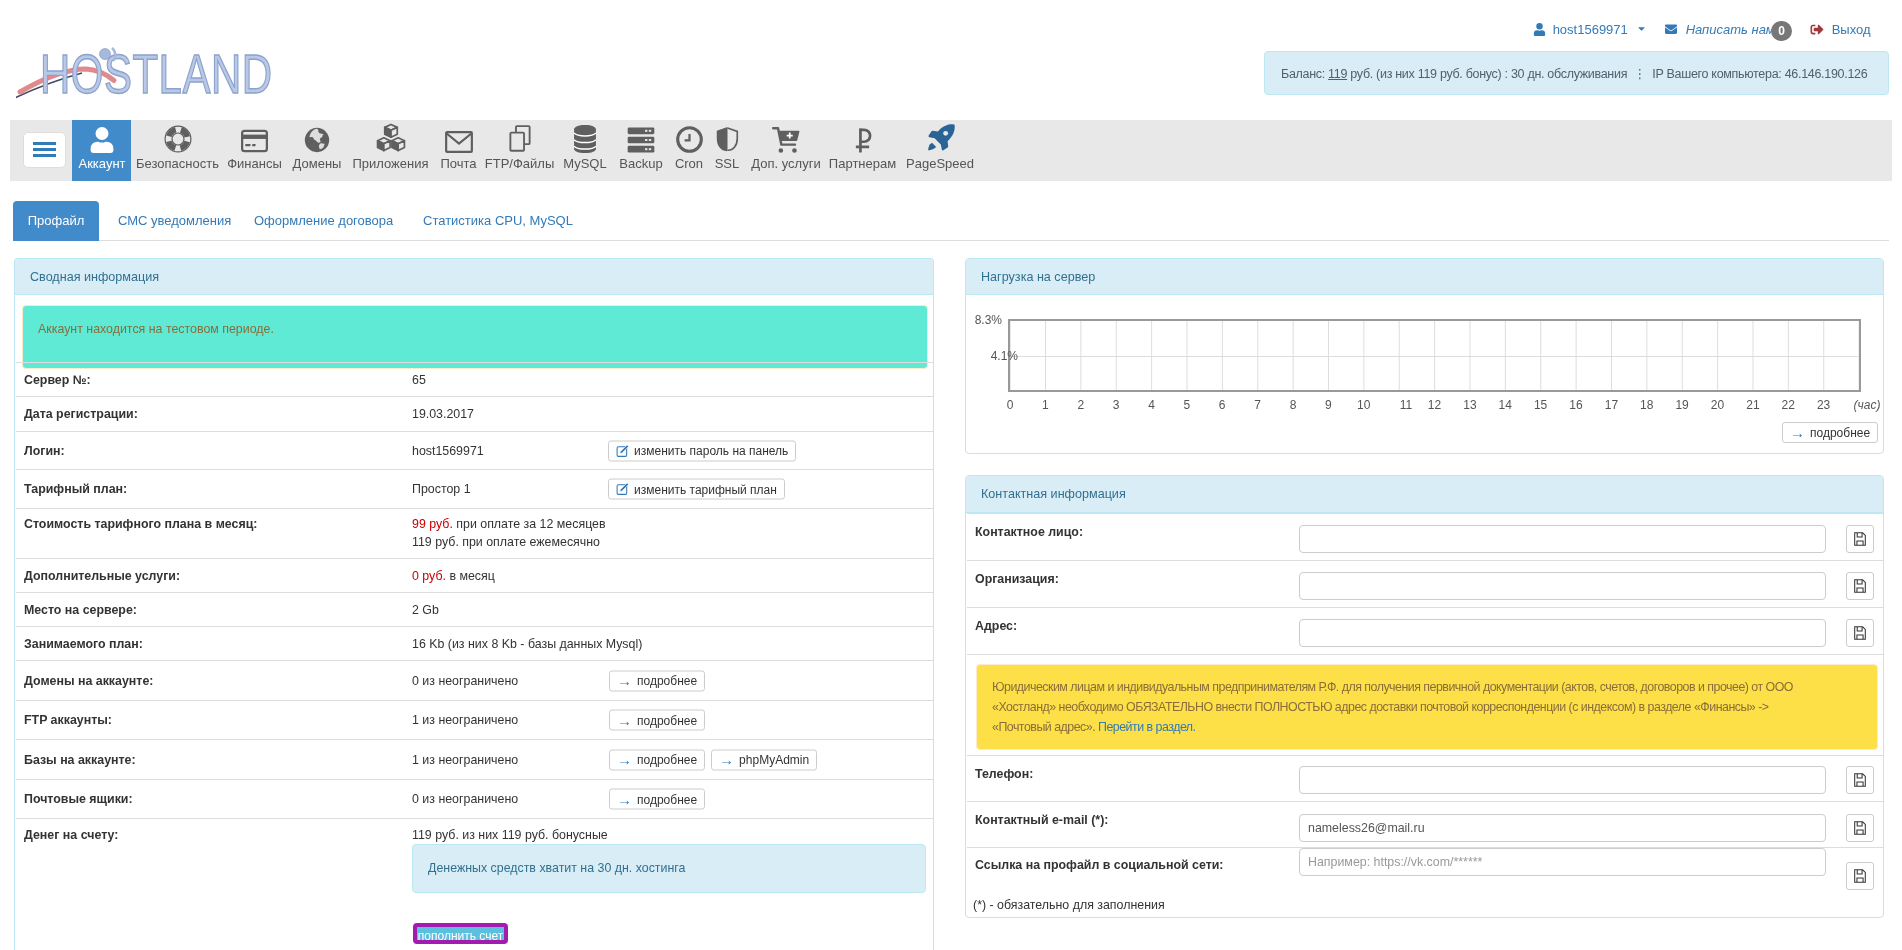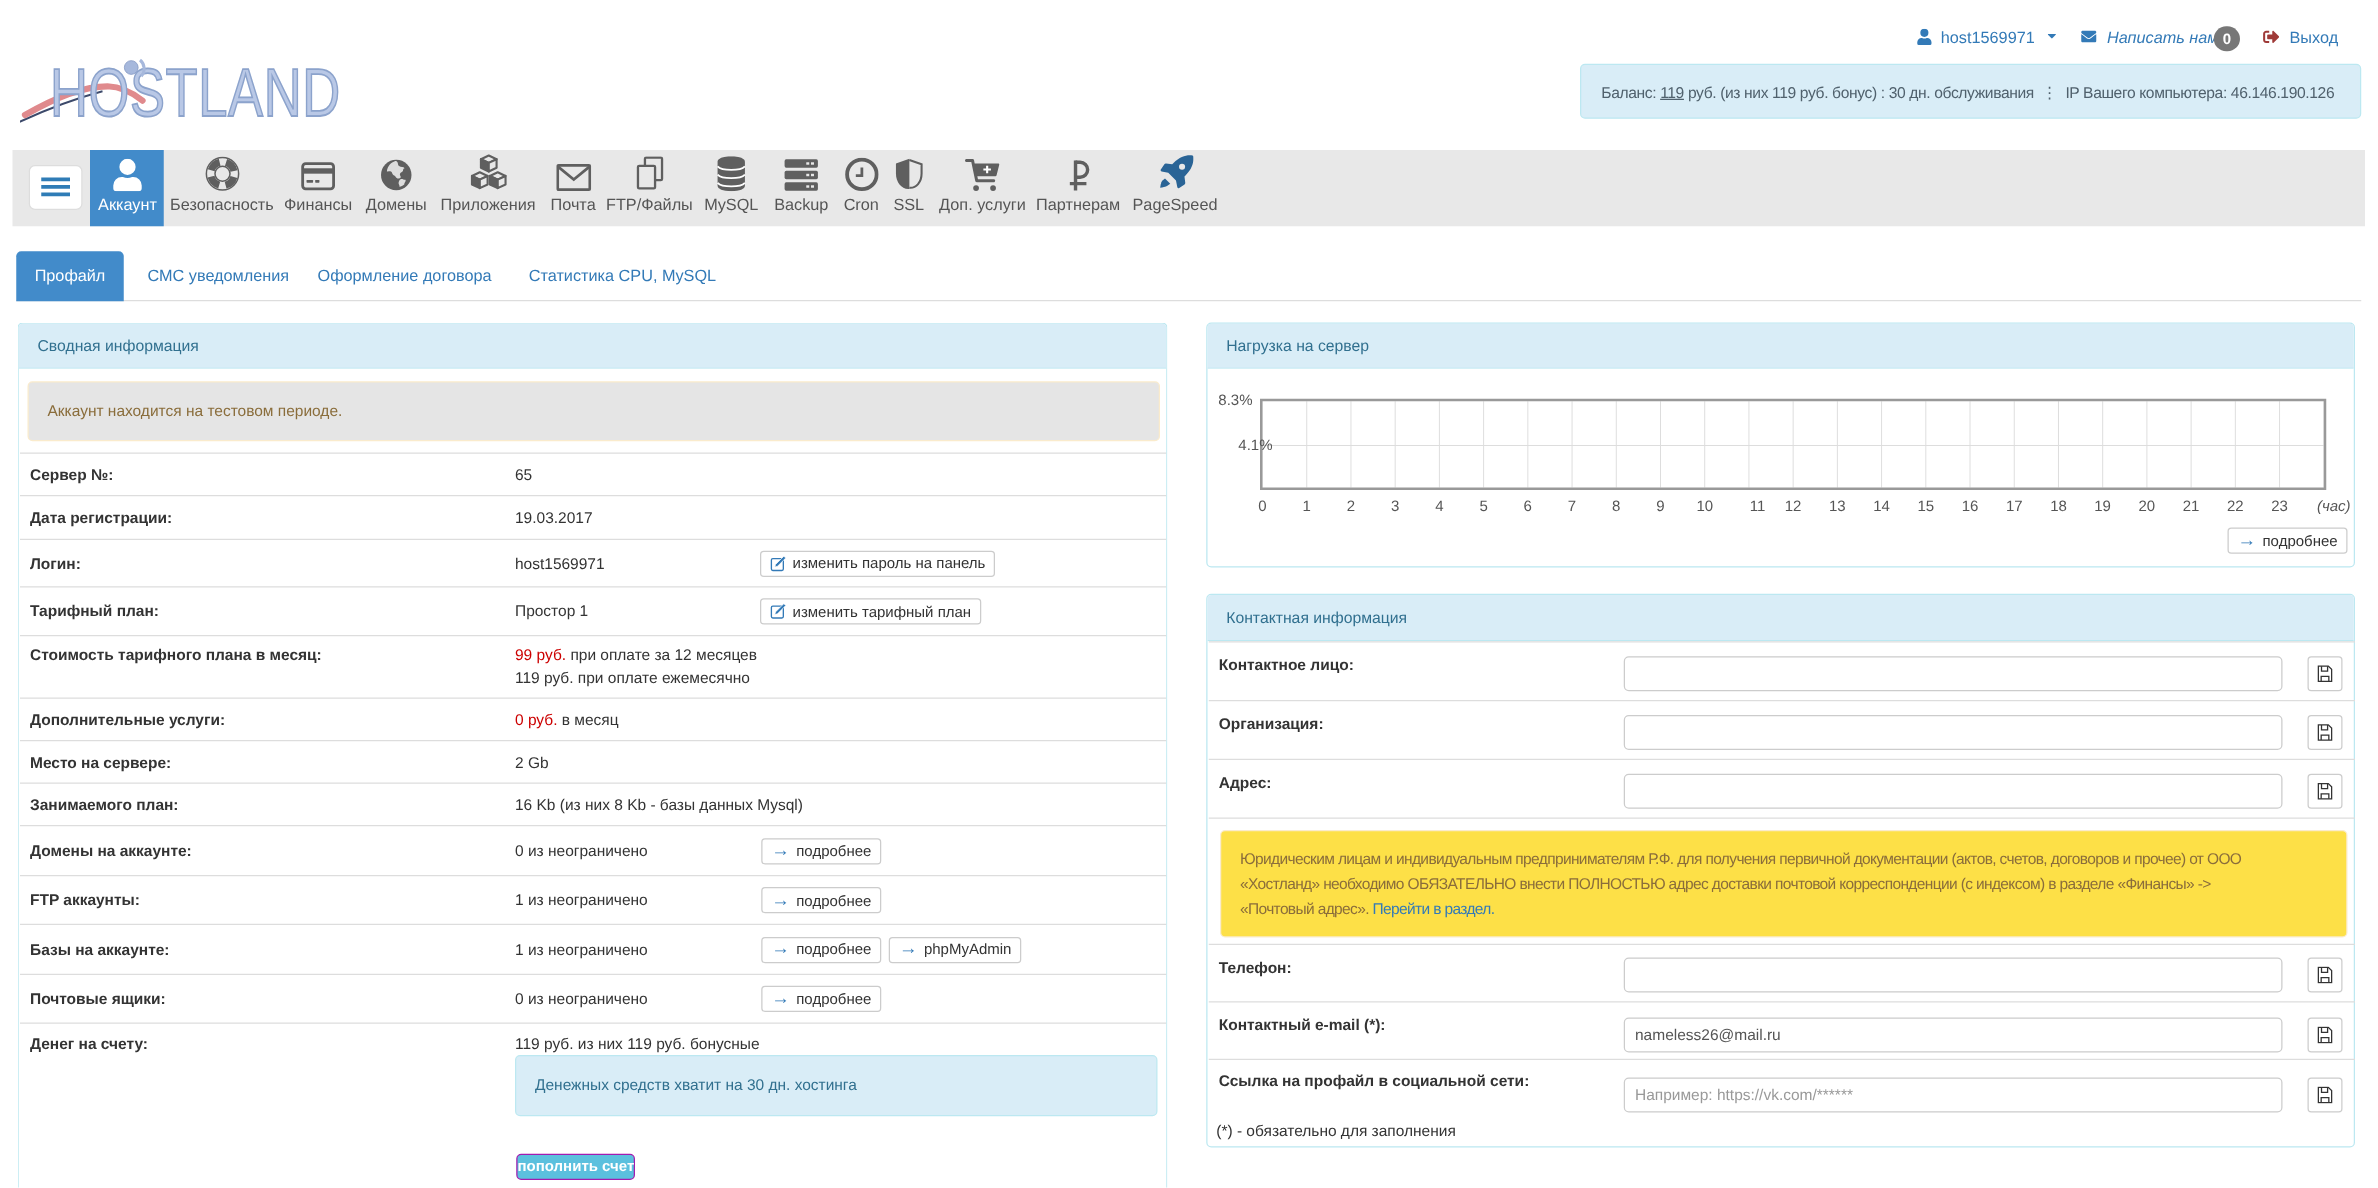--- a/index.html
+++ b/index.html
@@ -232,21 +232,21 @@
 </div>
 
 <div class="abs" style="left:13px;top:240px;width:1876px;border-top:1px solid #ddd;"></div>
 <div class="tab" style="left:13px;top:201px;width:86px;background:#428bca;color:#fff;text-align:center;border-radius:4px 4px 0 0;">Профайл</div>
 <a class="tab" style="left:118px;top:201px;">СМС уведомления</a>
 <a class="tab" style="left:254px;top:201px;">Оформление договора</a>
 <a class="tab" style="left:423px;top:201px;">Статистика CPU, MySQL</a>
 
 <div class="panel" style="left:14px;top:258px;width:920px;height:700px;border-radius:4px 4px 0 0;border-bottom:none;">
   <div class="phead">Сводная информация</div>
-  <div class="abs" style="left:7px;top:46px;width:906px;height:48px;background:#e5e5e5;border:1px solid #faebcc;border-radius:4px;color:#8a6d3b;">
+  <div class="abs" style="left:7px;top:46px;width:906px;height:64px;background:#5eead4;border:1px solid #faebcc;border-radius:4px;color:#8a6d3b;">
     <div class="abs" style="left:15px;top:16px;">Аккаунт находится на тестовом периоде.</div>
   </div>
   <div class="trow" style="top:103px;height:34px;">
       <span class="c1">Сервер №:</span>
       <span class="c2">65</span>
     </div>
   <div class="trow" style="top:137px;height:35px;">
       <span class="c1">Дата регистрации:</span>
       <span class="c2">19.03.2017</span>
     </div>
@@ -316,21 +316,21 @@
         <span class="btnx"><span class="ar">→</span>подробнее</span>
       </span>
     </div>
 
   <div class="trow" style="top:559px;height:133px;">
     <span class="c1" style="top:9px;transform:none;">Денег на счету:</span>
     <span class="c2" style="top:9px;transform:none;">119 руб. из них 119 руб. бонусные</span>
     <div class="abs" style="left:396px;top:25px;width:514px;height:49px;background:#d9edf7;border:1px solid #bce8f1;border-radius:4px;color:#31708f;">
       <div class="abs" style="left:15px;top:16px;">Денежных средств хватит на 30 дн. хостинга</div>
     </div>
-    <div class="abs" style="left:397px;top:104px;width:95px;height:21px;background:#5bc0de;border:1px solid #a21caf;border-radius:4px;color:#fff;font-weight:bold;font-size:12px;text-align:center;line-height:19px;white-space:nowrap;">пополнить счет</div>
+    <div class="abs" style="left:397px;top:104px;width:95px;height:21px;background:#5bc0de;border:4px solid #a21caf;border-radius:4px;color:#fff;font-weight:normal;font-size:12px;text-align:center;line-height:19px;white-space:nowrap;">пополнить счет</div>
   </div>
 </div>
 
 <div class="panel" style="left:965px;top:258px;width:919px;height:196px;">
   <div class="phead">Нагрузка на сервер</div>
   <div class="abs" style="left:42px;top:60px;width:853px;height:73px;border:2px solid #999;
        background-image:linear-gradient(to bottom,#ddd 1px,transparent 1px),linear-gradient(to right,#ddd 1px,transparent 1px);
        background-size:100% 36px,35.375px 100%;background-position:0 35px,35px 0;background-repeat:no-repeat,repeat-x;"></div>
   <div class="abs" style="left:0px;top:54px;width:36px;text-align:right;font-size:12px;color:#555;">8.3%</div>
   <div class="abs" style="left:16px;top:90px;width:36px;text-align:right;font-size:12px;color:#555;">4.1%</div>
@@ -429,21 +429,21 @@
           <g fill="none" stroke="#333" stroke-width="38">
             <path d="M30 30 H320 L418 128 V482 H30 Z"></path>
             <path d="M122 34 V180 H300 V34"></path>
             <path d="M112 478 V330 H336 V478"></path>
           </g>
         </svg>
       </span>
     </div>
   <div class="crow" style="top:371px;height:72px;border-bottom:none;">
       <span class="cl" style="top:10px;">Ссылка на профайл в социальной сети:</span>
-      <input class="inp" style="left: 332px; top: 14px; width: 527px;" placeholder="Например: https://vk.com/******">
+      <input class="inp" style="left: 332px; top: 0; width: 527px;" placeholder="Например: https://vk.com/******">
       <span class="savebtn" style="left:879px;top:14px;">
         <svg width="14" height="14" viewBox="0 0 448 512">
           <g fill="none" stroke="#333" stroke-width="38">
             <path d="M30 30 H320 L418 128 V482 H30 Z"></path>
             <path d="M122 34 V180 H300 V34"></path>
             <path d="M112 478 V330 H336 V478"></path>
           </g>
         </svg>
       </span>
     <div class="abs" style="left:6px;top:50px;font-weight:normal;">(*) - обязательно для заполнения</div>

